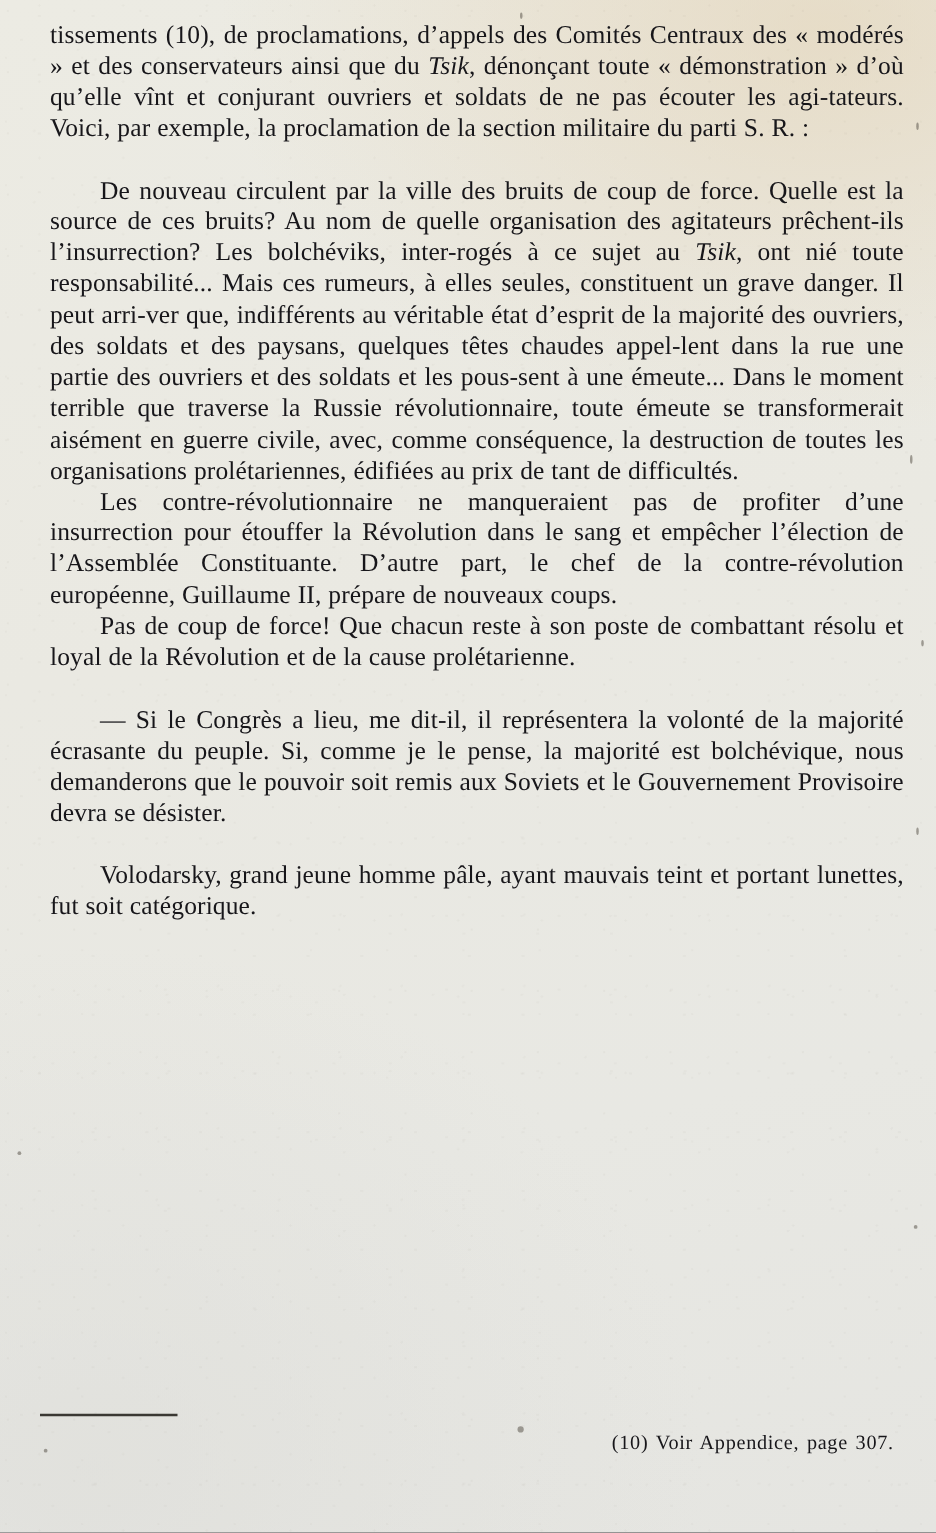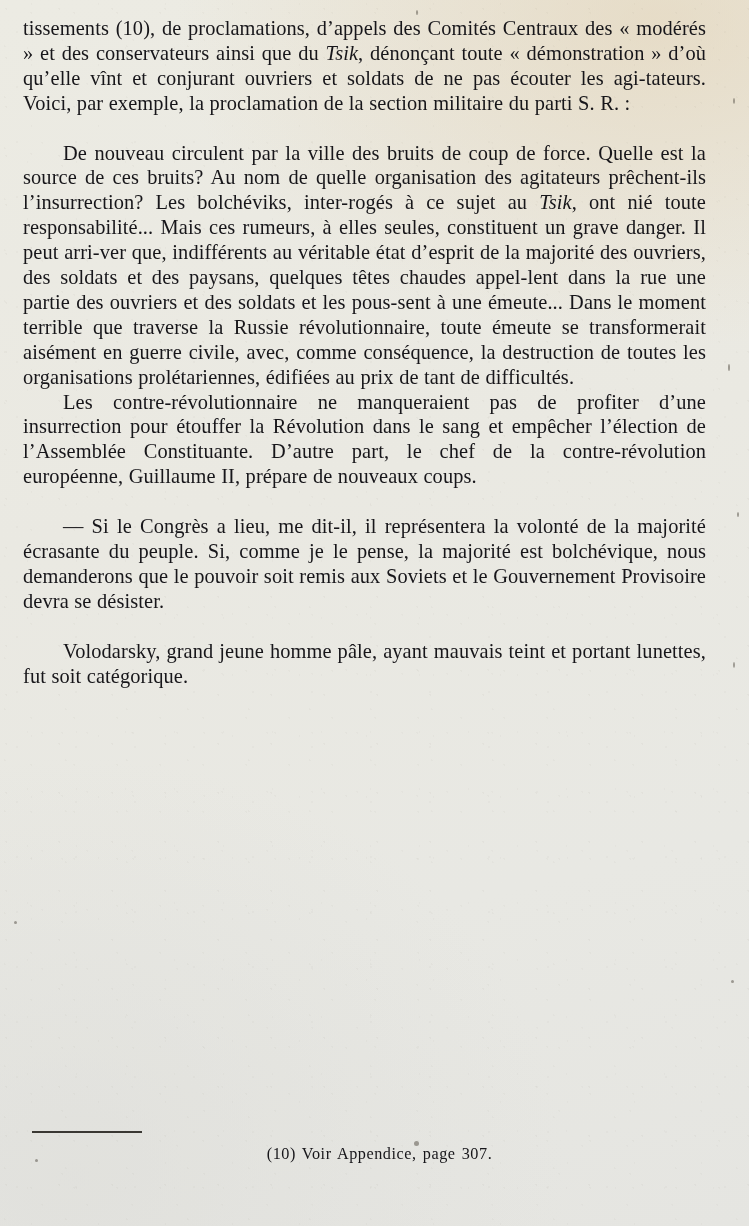--- a/index.html
+++ b/index.html
@@ -36,21 +36,21 @@
       radial-gradient(circle at 29% 58%, rgba(120,110,95,.07) 0 1px, transparent 1px),
       radial-gradient(circle at 88% 63%, rgba(120,110,95,.08) 0 1px, transparent 1px),
       radial-gradient(circle at 56% 84%, rgba(120,110,95,.07) 0 1px, transparent 1px),
       radial-gradient(circle at 8%  91%, rgba(120,110,95,.08) 0 1px, transparent 1px),
       radial-gradient(circle at 94% 42%, rgba(120,110,95,.07) 0 1px, transparent 1px);
     background-size: 53px 49px, 67px 61px, 43px 47px, 59px 55px, 71px 63px, 49px 57px, 61px 51px, 45px 59px;
   }
 
   .textblock {
     position: absolute;
-    left: 23px;
+    left: 40px;
     top: 16px;
     width: 683px;
   }
 
   p {
     margin: 0;
     font-size: 20.4px;
     line-height: 24.9px;
     text-align: justify;
     text-justify: inter-word;
@@ -77,21 +77,21 @@
     border-top: 2px solid #3a3833;
     margin: 0 0 11px 0;
   }
   .footnote {
     margin: 0;
     font-size: 16.2px;
     line-height: 20px;
     text-indent: 12px;
     letter-spacing: .55px;
     word-spacing: 1.6px;
-    text-align: center;
+    text-align: right;
   }
 
   
   .fleck { position: absolute; background: #5d584f; border-radius: 50%; pointer-events: none; opacity: .55; }
 </style>
 </head>
 <body>
 
 <div class="page">
 
@@ -108,20 +108,21 @@
   <div class="fleck" style="left:35px;  top:1159px; width:3px; height:3px;"></div>
 
   <div class="textblock">
 
     <p class="noindent"><span>tissements (10), de proclamations, d’appels des Comités Centraux des « modérés » et des conservateurs ainsi que du </span><i>Tsik</i><span>, dénonçant toute « démonstration » d’où qu’elle vînt et conjurant ouvriers et soldats de ne pas écouter les agi-​tateurs. Voici, par exemple, la proclamation de la section militaire du parti S. R. :</span></p>
 
     <p class="indent gap-before"><span>De nouveau circulent par la ville des bruits de coup de force. Quelle est la source de ces bruits? Au nom de quelle organisation des agitateurs prêchent-​ils l’insurrection? Les bolchéviks, inter-​rogés à ce sujet au </span><i>Tsik</i><span>, ont nié toute responsabilité... Mais ces rumeurs, à elles seules, constituent un grave danger. Il peut arri-​ver que, indifférents au véritable état d’esprit de la majorité des ouvriers, des soldats et des paysans, quelques têtes chaudes appel-​lent dans la rue une partie des ouvriers et des soldats et les pous-​sent à une émeute... Dans le moment terrible que traverse la Russie révolutionnaire, toute émeute se transformerait aisément en guerre civile, avec, comme conséquence, la destruction de toutes les organisations prolétariennes, édifiées au prix de tant de difficultés.</span></p>
 
     <p class="indent">Les contre-​révolutionnaire ne manqueraient pas de profiter d’une insurrection pour étouffer la Révolution dans le sang et empêcher l’élection de l’Assemblée Constituante. D’autre part, le chef de la contre-​révolution européenne, Guillaume II, prépare de nouveaux coups.</p>
 
+    <p class="indent">Pas de coup de force! Que chacun reste à son poste de combattant résolu et loyal de la Révolution et de la cause prolétarienne.</p>
 
 
     <p class="indent gap-before">— Si le Congrès a lieu, me dit-​il, il représentera la volonté de la majorité écrasante du peuple. Si, comme je le pense, la majorité est bolchévique, nous demanderons que le pouvoir soit remis aux Soviets et le Gouvernement Provisoire devra se désister.</p>
 
     <p class="indent gap-before">Volodarsky, grand jeune homme pâle, ayant mauvais teint et portant lunettes, fut soit catégorique.</p>
 
 
 
   </div>
 

